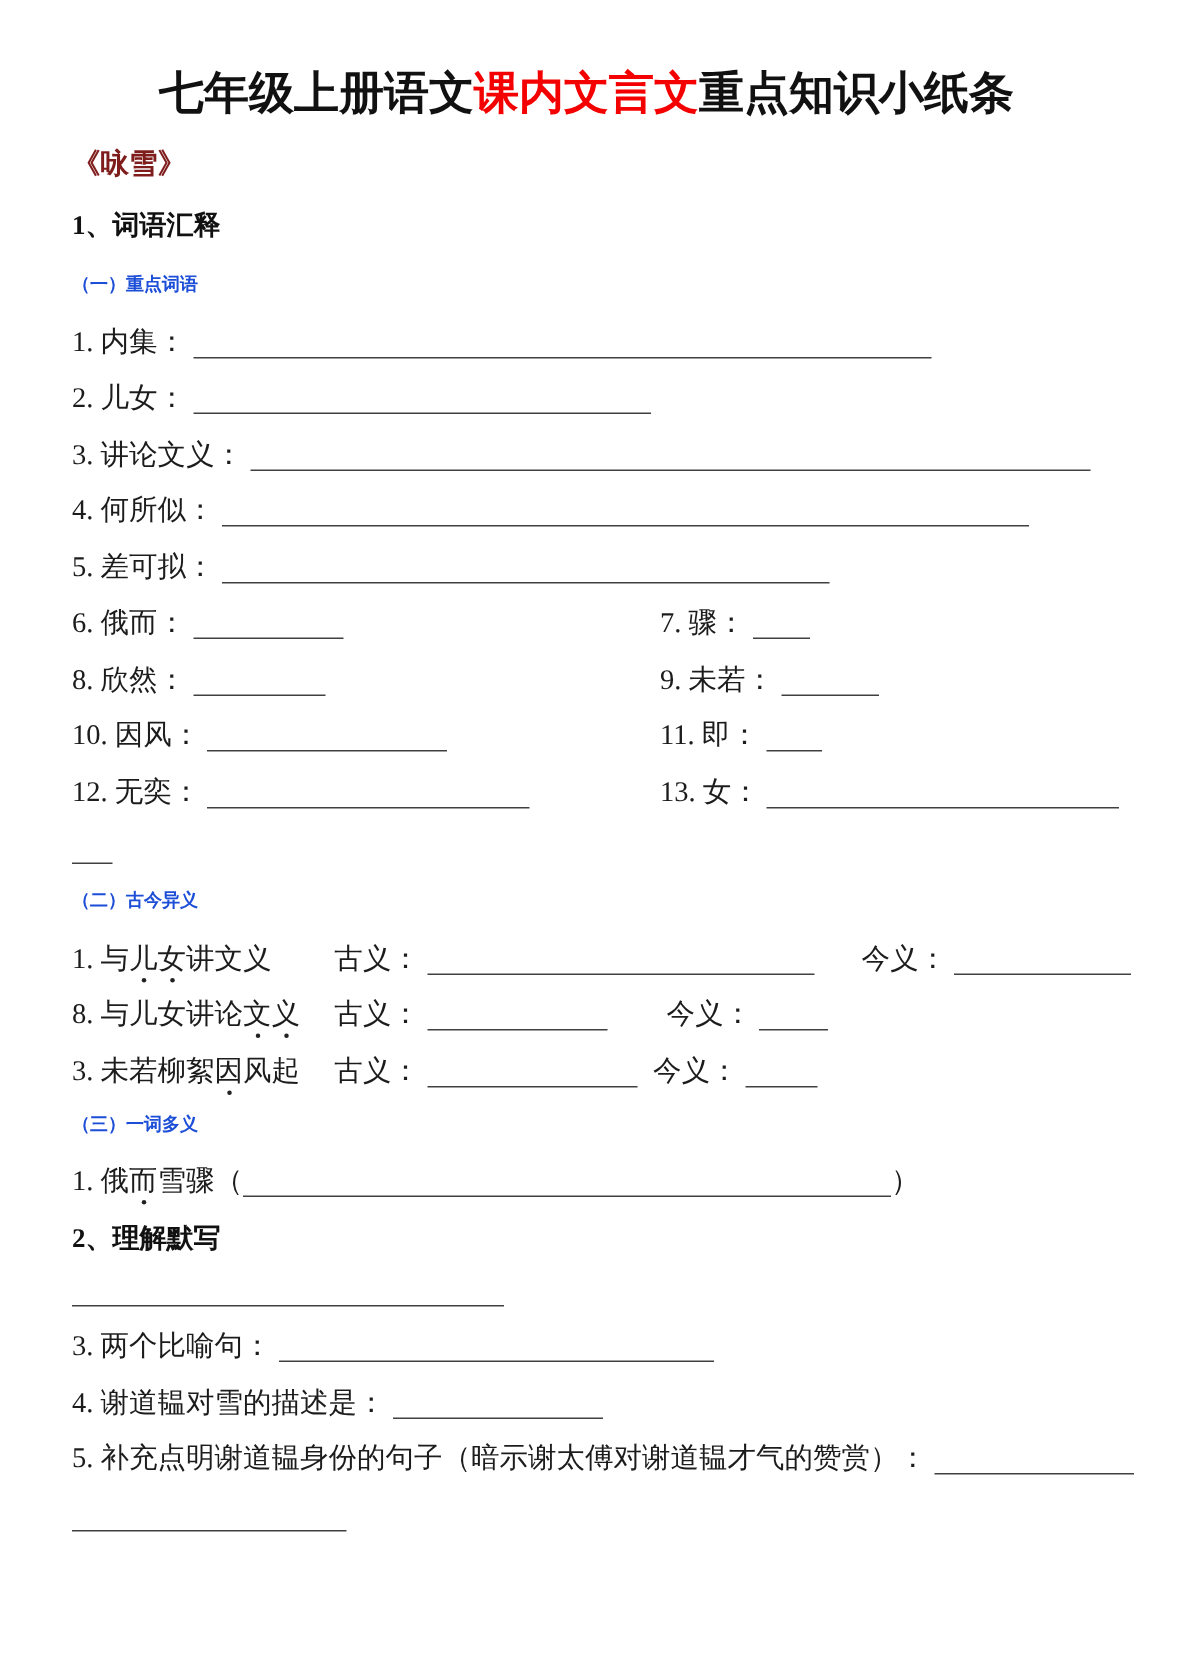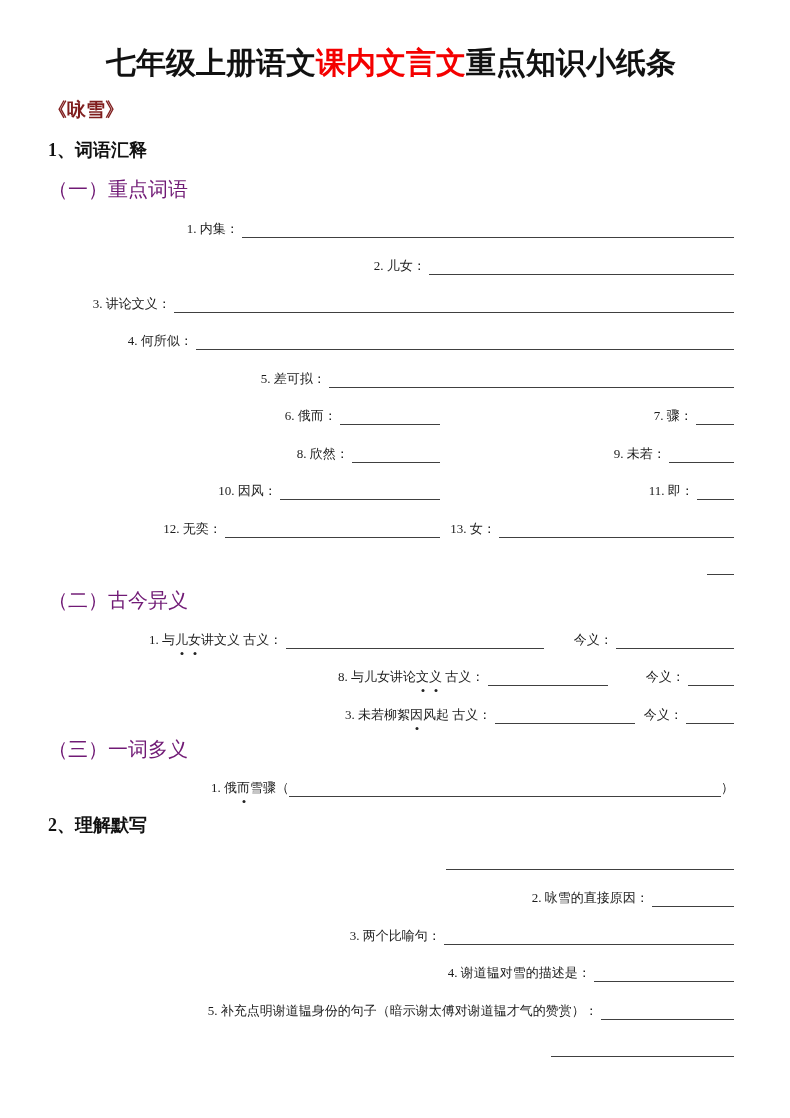--- a/index.html
+++ b/index.html
@@ -32,32 +32,31 @@
   }
 
   .sec-heading {
     margin-top:16px;
     font-size:18px; font-weight:bold;
     line-height:24px;
     color:#111;
   }
   .sub-heading {
     margin-top:14px;
-    font-size:20px; font-weight:normal;
+    font-size:12px; font-weight:bold;
     line-height:26px;
-    color:#701a75;
+    color:#1d4ed8;
   }
   .sub-heading.tight { margin-top:10px; }
 
   .row {
     margin-top:14.5px;
-    font-size:13px;
+    font-size:19px;
     line-height:23px;
     white-space:nowrap;
-    text-align:right;
   }
   .row.tight { margin-top:11.5px; }
   .row.cont { margin-top:14.5px; }
 
   .twocol { display:flex; }
   .col-left { width:392px; flex:0 0 392px; }
   .col-right { flex:1; }
 
   .blank {
     display:inline-block;
@@ -200,24 +199,20 @@
   <div class="row">
     <span>1. 俄</span><span class="emph"><span class="emph-char">而</span></span><span>雪骤（</span><span class="blank" style="width:432px"></span><span>）</span>
   </div>
 
   <div class="sec-heading" style="margin-top:14px">2、理解默写</div>
 
   <div class="row tight">
     <span class="blank" style="width:288px"></span>
   </div>
 
-  <div class="row">
-    <span>2. 咏雪的直接原因：</span>
-    <span class="blank" style="width:82px"></span>
-  </div>
 
   <div class="row">
     <span>3. 两个比喻句：</span>
     <span class="blank" style="width:290px"></span>
   </div>
 
   <div class="row">
     <span>4. 谢道韫对雪的描述是：</span>
     <span class="blank" style="width:140px"></span>
   </div>

